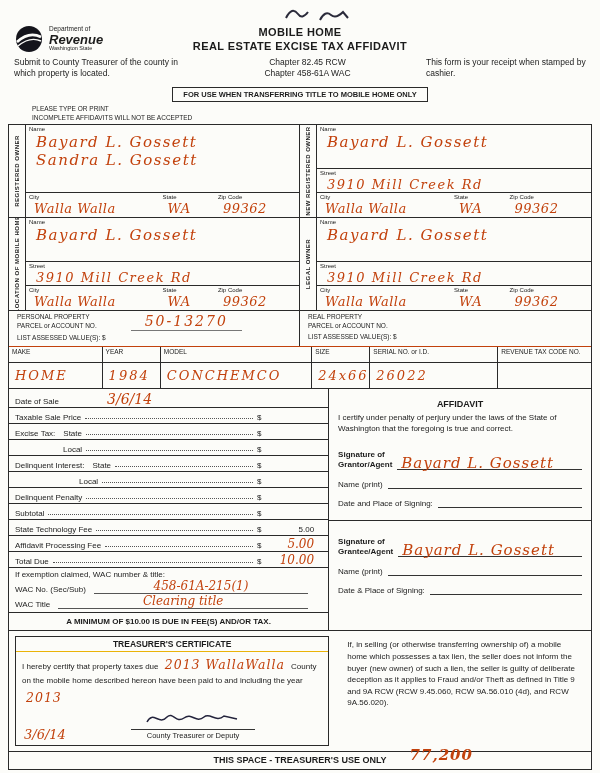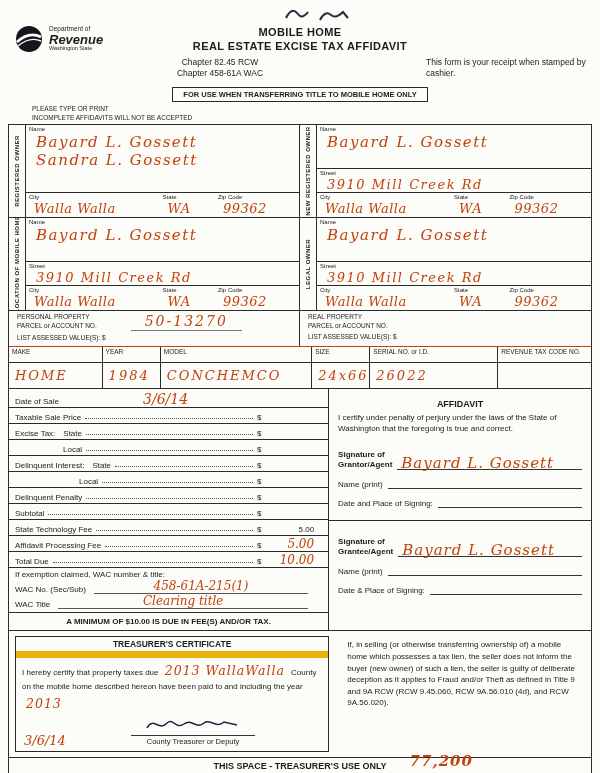--- a/index.html
+++ b/index.html
@@ -62,21 +62,21 @@
   .vehicle-table{width:100%;border-collapse:collapse;table-layout:fixed;}
   .vehicle-table th{border:1px solid #2a2a2a;border-top:none;font-size:6.5px;font-weight:normal;padding:1px 3px;vertical-align:top;text-align:left;height:15px;line-height:1.2;}
   .vehicle-table td{border:1px solid #2a2a2a;border-top:none;height:26px;padding:0 6px;vertical-align:middle;}
   .vehicle-table th:first-child,.vehicle-table td:first-child{border-left:none;}
   .vehicle-table th:last-child,.vehicle-table td:last-child{border-right:none;}
   .cell-hw{font-size:13px;letter-spacing:2px;white-space:nowrap;}
 
   .bottom-split{display:flex;align-items:stretch;}
   .tax-col{width:55%;border-right:1px solid #2a2a2a;display:flex;flex-direction:column;}
   .tax-row{display:flex;align-items:flex-end;border-bottom:1px solid #2a2a2a;min-height:16px;padding:0 4px 1px 6px;font-size:8px;}
-  .date-row{min-height:19px;gap:36px;}
+  .date-row{min-height:19px;}
   .date-hw{font-size:14px;margin-left:48px;line-height:1;}
   .tax-prefix{white-space:nowrap;margin-right:8px;}
   .tax-label{white-space:nowrap;}
   .leader{flex:1;border-bottom:1.5px dotted #555;margin:0 4px 3px 4px;min-width:10px;}
   .dollar{width:9px;}
   .tax-value{width:58px;text-align:right;padding-right:10px;font-size:8px;line-height:1;}
   .tax-value.hw{font-size:12px;}
   .indent1{margin-left:48px;}
   .indent2{margin-left:64px;}
   .exemption{border-bottom:1px solid #2a2a2a;padding:2px 6px 3px 6px;font-size:8px;}
@@ -92,21 +92,21 @@
   .sig-block{display:flex;align-items:flex-end;margin-top:14px;}
   .sig-label2{font-size:8px;font-weight:bold;line-height:1.25;white-space:nowrap;}
   .sig-area{flex:1;border-bottom:1px solid #333;margin-left:5px;position:relative;height:22px;}
   .sig-hw{position:absolute;bottom:-3px;left:4px;font-size:15px;white-space:nowrap;letter-spacing:1px;}
   .plain-row{display:flex;align-items:flex-end;margin-top:9px;}
   .fill{flex:1;border-bottom:1px solid #333;margin-left:5px;height:10px;}
   .aff-divider{border-top:1px solid #2a2a2a;margin-top:12px;}
 
   .cert-row{display:flex;border-top:1px solid #2a2a2a;min-height:88px;}
   .cert-box{margin:5px 6px;border:1.5px solid #2a2a2a;width:54%;background:#fcfcf9;}
-  .cert-title{text-align:center;font-weight:bold;font-size:8.5px;border-bottom:7px solid #eab308;padding:2px;}
+  .cert-title{text-align:center;font-weight:bold;font-size:8.5px;border-bottom:1px solid #eab308;padding:2px;}
   .cert-body{padding:3px 6px 0 6px;font-size:8px;line-height:1.6;}
   .cert-hw{font-size:12.5px;margin:0 4px;letter-spacing:1px;}
   .cert-bottom{display:flex;align-items:flex-end;padding:0 8px 3px 8px;margin-top:1px;}
   .cert-date{font-size:13px;}
   .cert-sig-wrap{flex:1;text-align:center;}
   .cert-sig-svg{display:block;margin:0 auto -3px auto;}
   .cert-signer{font-size:7.5px;border-top:1px solid #333;padding:1px 16px 0 16px;display:inline-block;}
   .lien-note{flex:1;padding:8px 10px 4px 12px;font-size:8px;line-height:1.45;}
 
   .band{position:relative;border-top:1.5px solid #2a2a2a;text-align:center;font-weight:bold;font-size:9px;padding:3px 0 4px 0;}
@@ -138,20 +138,21 @@
       </div>
     </div>
     <div class="title-block">
       <div class="title1">MOBILE HOME</div>
       <div class="title2">REAL ESTATE EXCISE TAX AFFIDAVIT</div>
     </div>
     <div class="header-spacer"></div>
   </div>
 
   <div class="subheader-row">
+    <div class="submit-note">Submit to County Treasurer of the county in which property is located.</div>
     <div class="chapters">
       <div>Chapter 82.45 RCW</div>
       <div>Chapter 458-61A WAC</div>
     </div>
     <div class="receipt-note">This form is your receipt when stamped by cashier.</div>
   </div>
 
   <div class="use-note-row">
     <span class="use-note">FOR USE WHEN TRANSFERRING TITLE TO MOBILE HOME ONLY</span>
   </div>

